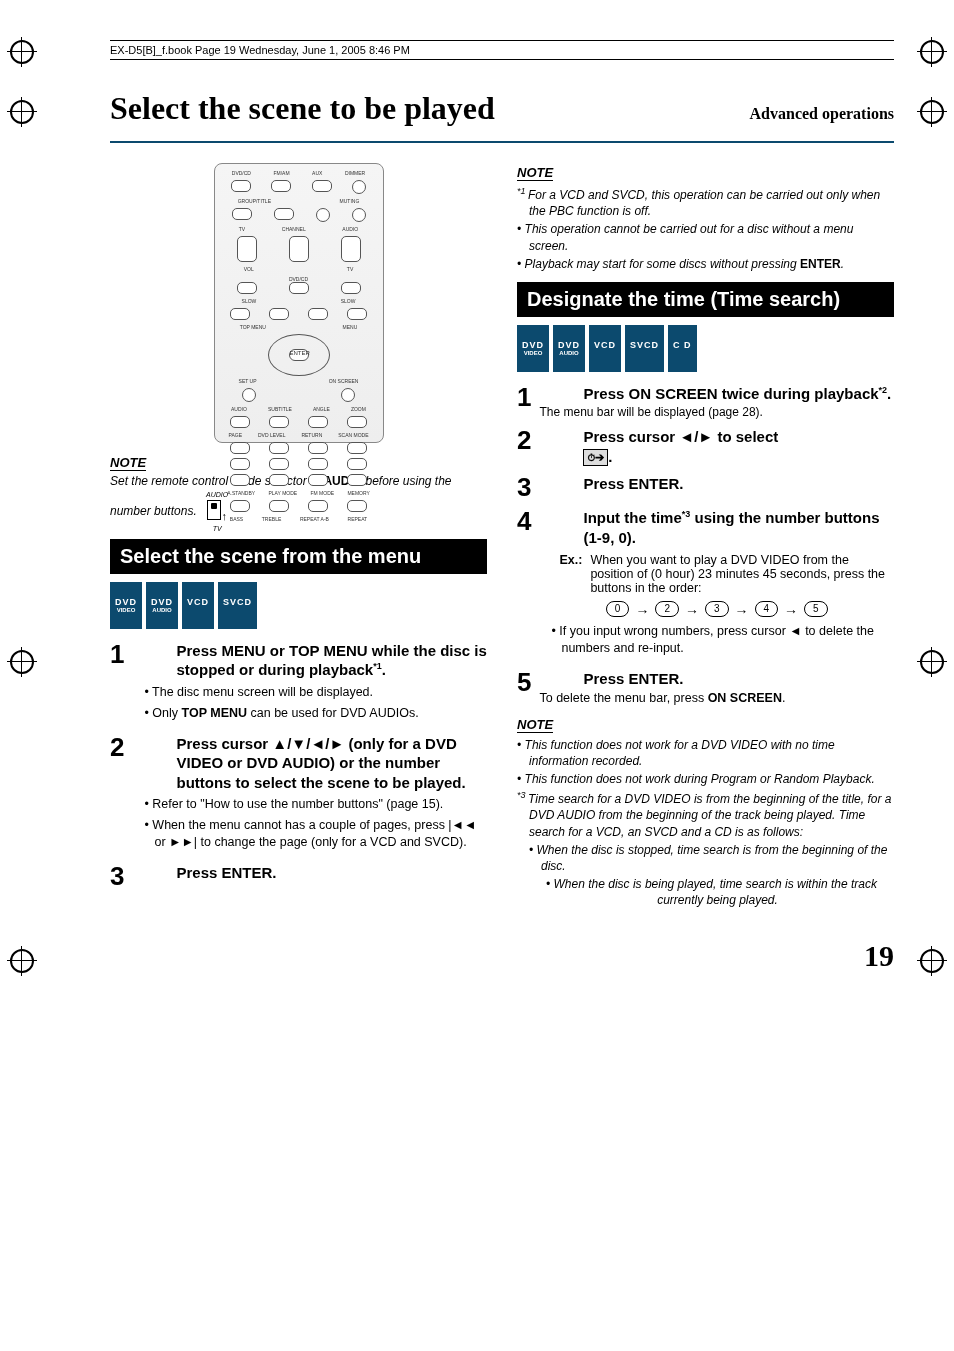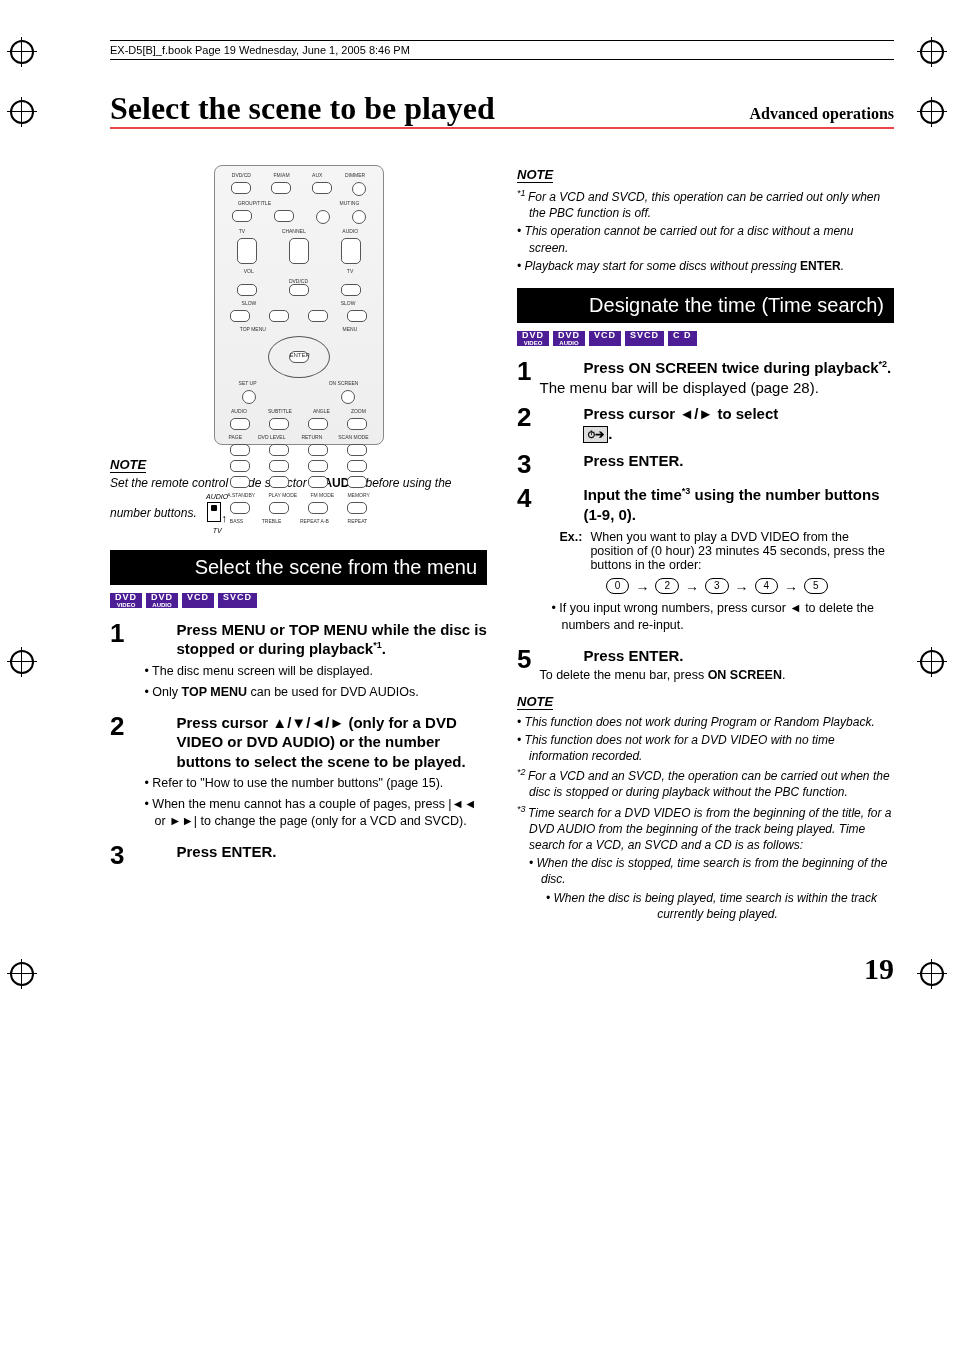--- a/index.html
+++ b/index.html
@@ -19,23 +19,23 @@
     color: #000;
     margin-bottom: 30px;
     border-top: 1px solid #000;
     border-bottom: 1px solid #000;
     padding: 3px 0;
   }
   .title-row {
     display: flex;
     justify-content: space-between;
     align-items: baseline;
-    border-bottom: 2px solid #ef4444;
-    padding-bottom: 0;
-    margin-bottom: 36px;
+    border-bottom: 2px solid #0c4a6e;
+    padding-bottom: 14px;
+    margin-bottom: 20px;
   }
   .main-title {
     font-size: 32px;
     font-weight: bold;
     font-family: "Times New Roman", serif;
   }
   .subtitle {
     font-size: 16px;
     font-weight: bold;
     font-family: Liberation Serif, serif;
@@ -76,39 +76,38 @@
   }
   .note-text {
     font-style: italic;
     font-size: 12px;
     line-height: 1.4;
   }
   .note-text b { font-style: normal; }
   .black-header {
     background: #000;
     color: #fff;
-    font-weight: normal;
+    font-weight: bold;
     font-size: 20px;
     padding: 6px 10px;
-    margin: 14px 0 8px;
+    margin: 5px 0 8px;
     font-family: Arial, sans-serif;
-    text-align: right;
   }
   .fmt-badges {
     display: flex;
     gap: 4px;
     margin-bottom: 12px;
     flex-wrap: wrap;
   }
   .badge {
-    background: #4c1d95;
+    background: #0c4a6e;
     color: #fff;
     font-size: 9px;
     font-weight: bold;
-    padding: 0 5px;
+    padding: 16px 5px;
     letter-spacing: 1px;
     line-height: 1;
     text-align: center;
   }
   .badge .sub { font-size:6px; display:block; letter-spacing:0;}
   .step {
     display: flex;
     align-items: flex-start;
     gap: 8px;
     margin-bottom: 8px;
@@ -412,21 +411,21 @@
         <span class="badge">SVCD</span>
         <span class="badge">C D</span>
       </div>
 
       <div class="step">
         <div class="step-num">1</div>
         <div class="step-body">
           <div class="step-title">
             <span>Press ON SCREEN twice during playback</span><span class="sup">*2</span><span>.</span>
           </div>
-          <div style="font-size:15px; margin-top:2px;">The menu bar will be displayed (page 28).</div>
+          <div style="font-size:12px; margin-top:2px;">The menu bar will be displayed (page 28).</div>
         </div>
       </div>
 
       <div class="step">
         <div class="step-num">2</div>
         <div class="step-body">
           <div class="step-title">
             <span>Press cursor ◄/► to select </span><br>
             <span class="clock-icon">⏱➔</span><span>.</span>
           </div>
@@ -467,23 +466,22 @@
           <div class="step-title">Press ENTER.</div>
           <div style="font-size:12.5px; margin-top:2px;">
             <span>To delete the menu bar, press </span><b>ON SCREEN</b><span>.</span>
           </div>
         </div>
       </div>
 
       <div style="margin-top:10px;">
         <span class="note-label">NOTE</span>
         <div class="note-list">
+          <div class="ni">• <span>This function does not work for a DVD VIDEO with no time information recorded.</span></div>
           <div class="ni">• <span>This function does not work during Program or Random Playback.</span></div>
-          <div class="ni">• <span>This function does not work for a DVD VIDEO with no time information recorded.</span></div>
-          <div class="ni"><span class="sup">*2 </span><span>For a VCD and an SVCD, the operation can be carried out when the disc is stopped or during playback without the PBC function.</span></div>
           <div class="ni"><span class="sup">*3 </span><span>Time search for a DVD VIDEO is from the beginning of the title, for a DVD AUDIO from the beginning of the track being played. Time search for a VCD, an SVCD and a CD is as follows:</span></div>
           <div class="ni" style="margin-left:12px;">• <span>When the disc is stopped, time search is from the beginning of the disc.</span></div>
           <div class="ni" style="margin-left:12px;text-align:center;">• <span>When the disc is being played, time search is within the track currently being played.</span></div>
         </div>
       </div>
     </div>
   </div>
 
   <div class="page-num">19</div>
 </div>

